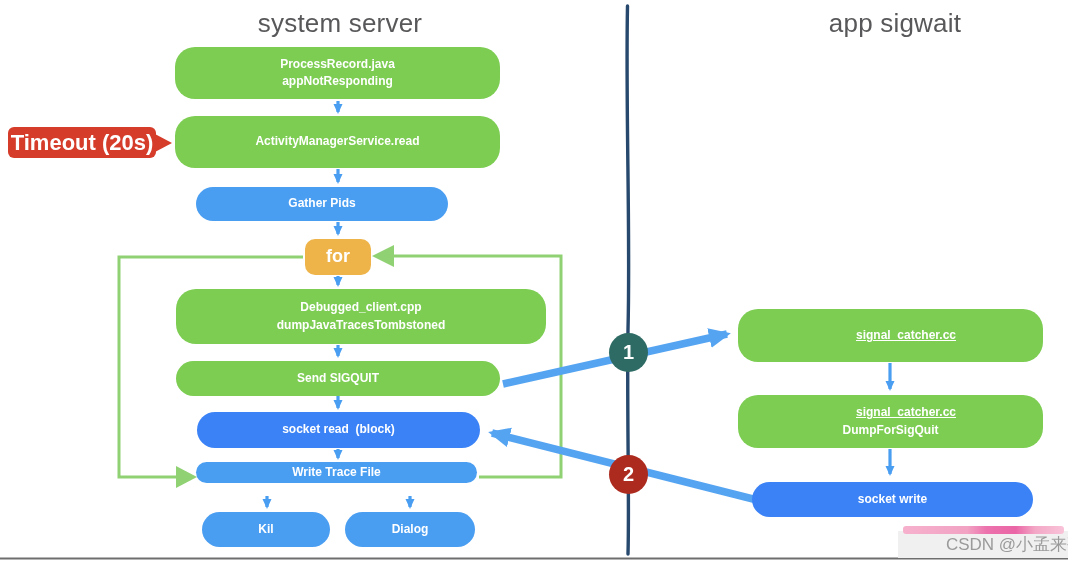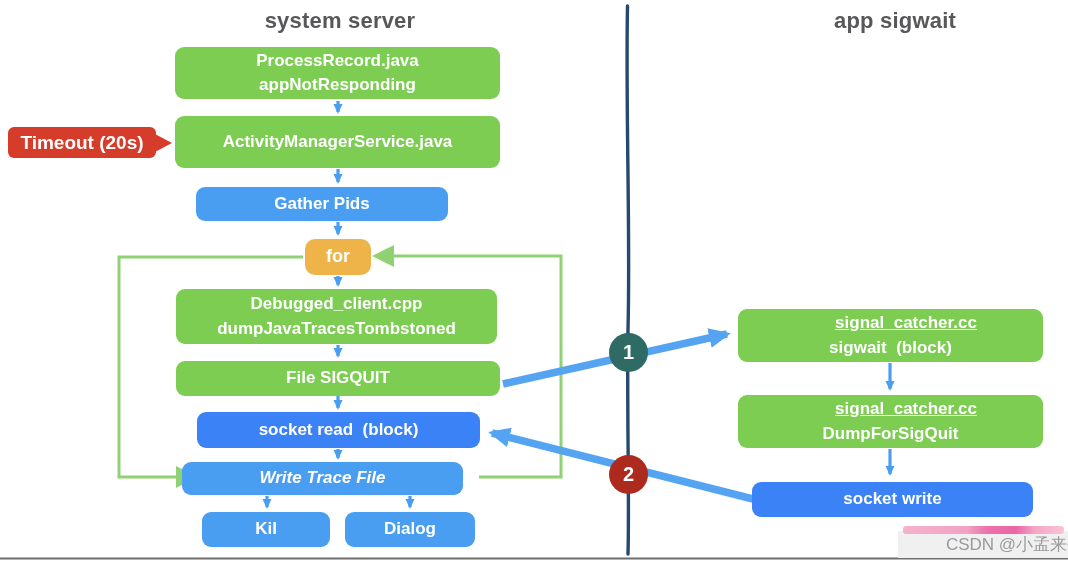--- a/index.html
+++ b/index.html
@@ -2,38 +2,38 @@
 <html><head>
 <meta charset="utf-8">
 <style>
   html,body{margin:0;padding:0;background:#ffffff;}
   #canvas{
     position:relative;width:1068px;height:563px;background:#ffffff;
     overflow:hidden;font-family:"Liberation Sans",sans-serif;
   }
   #connectors{position:absolute;left:0;top:0;width:1068px;height:563px;}
   .col-title{
-    position:absolute;text-align:center;font-size:22px;font-weight:700;
+    position:absolute;text-align:center;font-size:26px;font-weight:400;
     color:#58585a;letter-spacing:.2px;
   }
   .box{
     position:absolute;display:flex;flex-direction:column;align-items:center;
-    justify-content:center;color:#ffffff;font-weight:700;font-size:17px;
-    line-height:1.42;border-radius:9px;text-align:center;
+    justify-content:center;color:#ffffff;font-weight:700;font-size:12px;
+    line-height:1.42;border-radius:20px;text-align:center;
   }
   .box span{white-space:pre-wrap;}
   .green{background:#7ccd52;}
   .blue{background:#4a9ef2;}
   .pink{background:#3b82f6;}
   .orange{background:#eeb44a;border-radius:10px;text-align:right;}
   .u{text-decoration:underline;margin-left:31px;}
   .callout{
     position:absolute;left:8px;top:127px;width:148px;height:31px;
     background:#d63c2a;border-radius:6px;color:#fff;font-weight:700;
-    font-size:19px;display:flex;align-items:center;justify-content:center;
+    font-size:22px;display:flex;align-items:center;justify-content:center;
   }
   .callout-tip{
     position:absolute;left:155px;top:134px;width:0;height:0;
     border-top:9px solid transparent;border-bottom:9px solid transparent;
     border-left:17px solid #d63c2a;
   }
   .badge{
     position:absolute;width:39px;height:39px;border-radius:50%;
     color:#fff;font-size:20px;font-weight:700;display:flex;
     align-items:center;justify-content:center;z-index:5;
@@ -107,59 +107,58 @@
     <span>Timeout (20s)</span>
   </div>
   <div class="callout-tip"></div>
 
   <div class="box green" style="left:175px;top:47px;width:325px;height:52px;">
     <span>ProcessRecord.java</span>
     <span>appNotResponding</span>
   </div>
 
   <div class="box green" style="left:175px;top:116px;width:325px;height:52px;">
-    <span>ActivityManagerService.java</span>
+    <span>ActivityManagerService.read</span>
   </div>
 
   <div class="box blue" style="left:196px;top:187px;width:252px;height:34px;">
     <span>Gather Pids</span>
   </div>
 
   <div class="box orange" style="left:305px;top:239px;width:66px;height:36px;font-size:18px;">
     <span>for</span>
   </div>
 
-  <div class="box green" style="left:176px;top:289px;width:321px;height:55px;">
+  <div class="box green" style="left:176px;top:289px;width:370px;height:55px;">
     <span>Debugged_client.cpp</span>
     <span>dumpJavaTracesTombstoned</span>
   </div>
 
   <div class="box green" style="left:176px;top:361px;width:324px;height:35px;">
-    <span>File SIGQUIT</span>
+    <span>Send SIGQUIT</span>
   </div>
 
   <div class="box pink" style="left:197px;top:412px;width:283px;height:36px;">
     <span>socket read  (block)</span>
   </div>
 
-  <div class="box blue" style="left:182px;top:462px;width:281px;height:33px;font-style:italic;">
+  <div class="box blue" style="left:196px;top:462px;width:281px;height:21px;">
     <span>Write Trace File</span>
   </div>
 
   <div class="box blue" style="left:202px;top:512px;width:128px;height:35px;">
     <span>Kil</span>
   </div>
 
   <div class="box blue" style="left:345px;top:512px;width:130px;height:35px;justify-content:center;">
     <span>Dialog</span>
   </div>
 
   <div class="box green" style="left:738px;top:309px;width:305px;height:53px;">
     <span class="u">signal_catcher.cc</span>
-    <span>sigwait  (block)</span>
   </div>
 
   <div class="box green" style="left:738px;top:395px;width:305px;height:53px;">
     <span class="u">signal_catcher.cc</span>
     <span>DumpForSigQuit</span>
   </div>
 
   <div class="box pink" style="left:752px;top:482px;width:281px;height:35px;">
     <span>socket write</span>
   </div>

